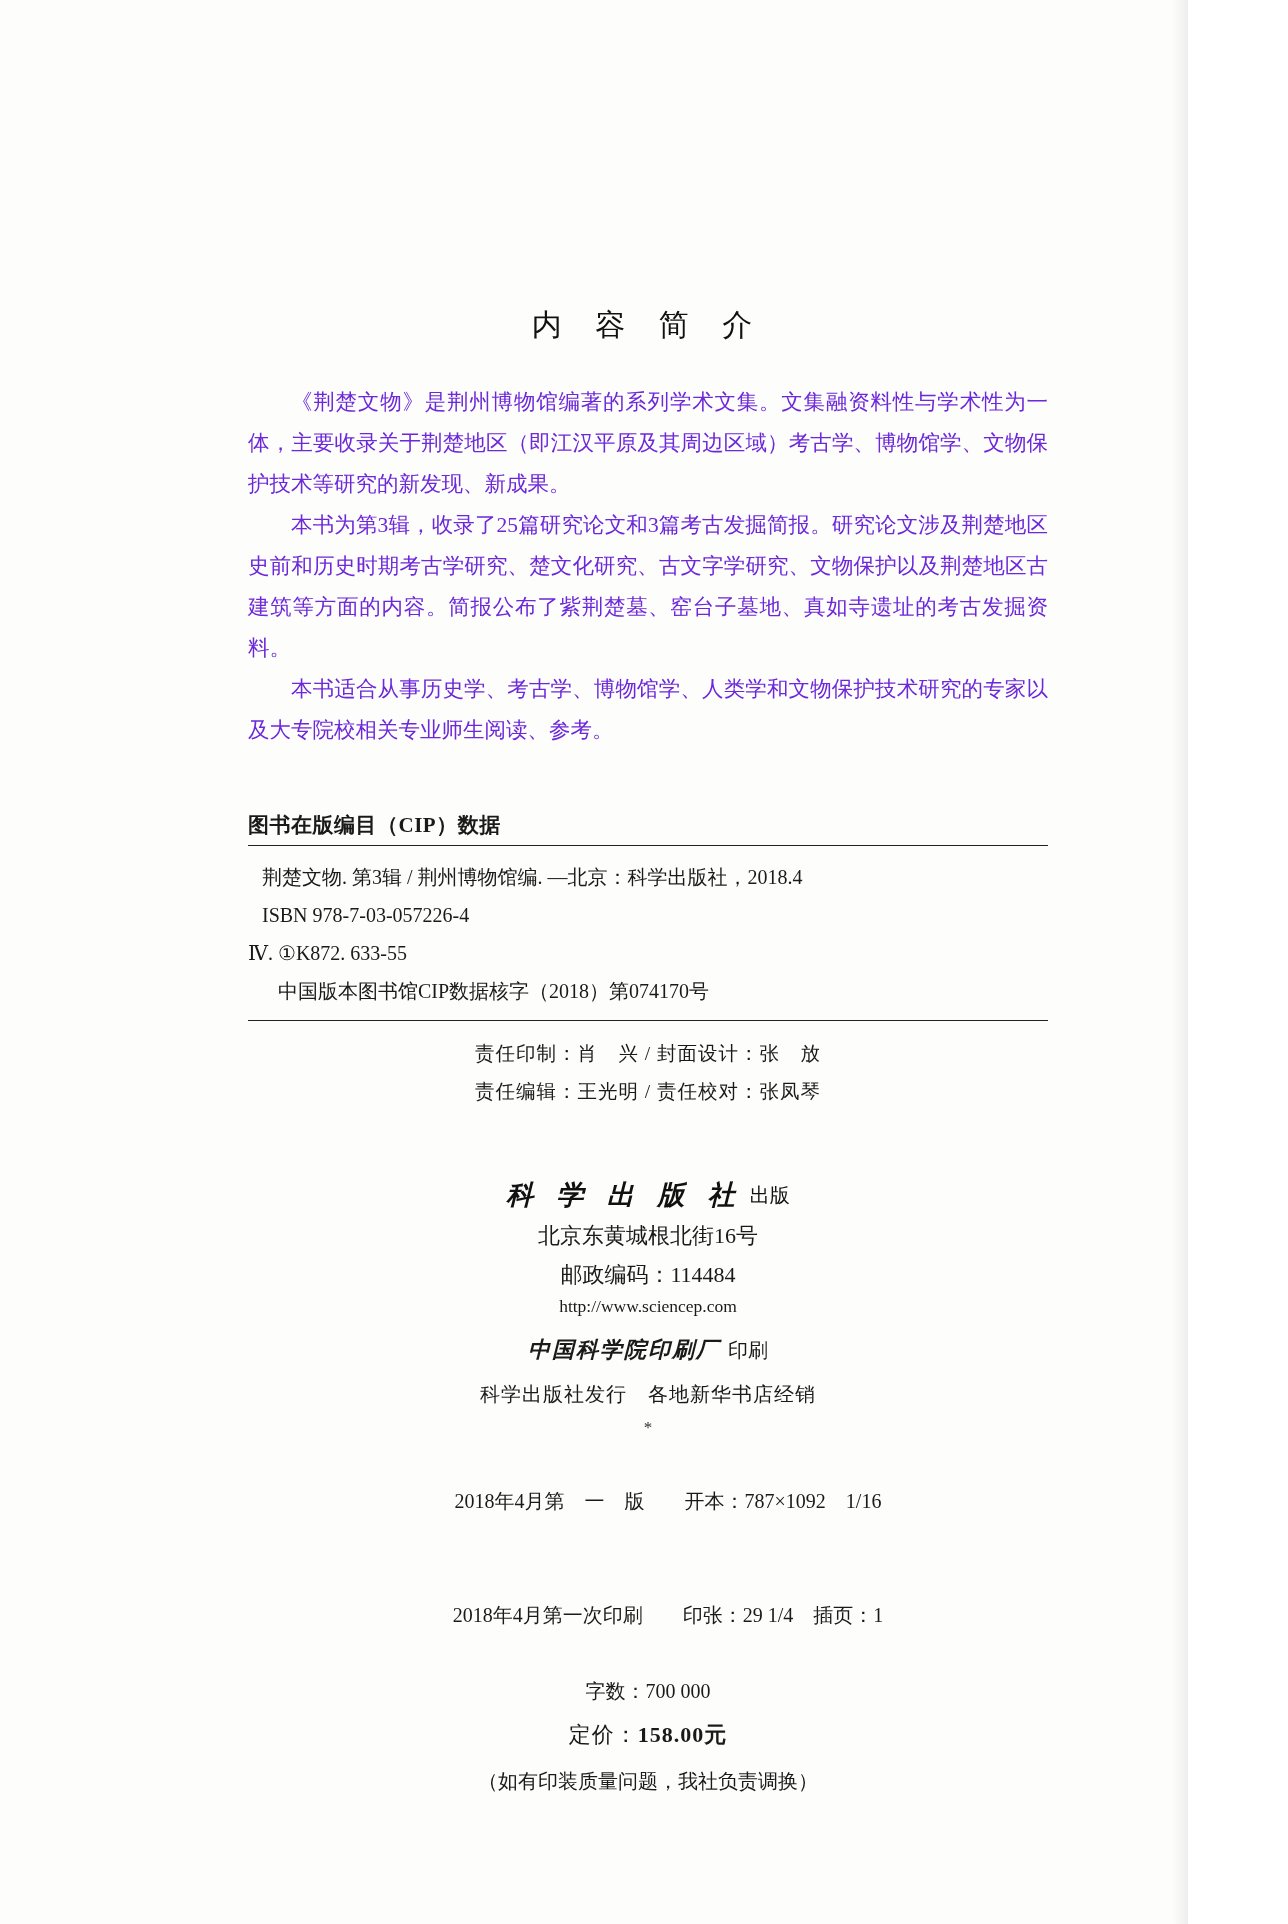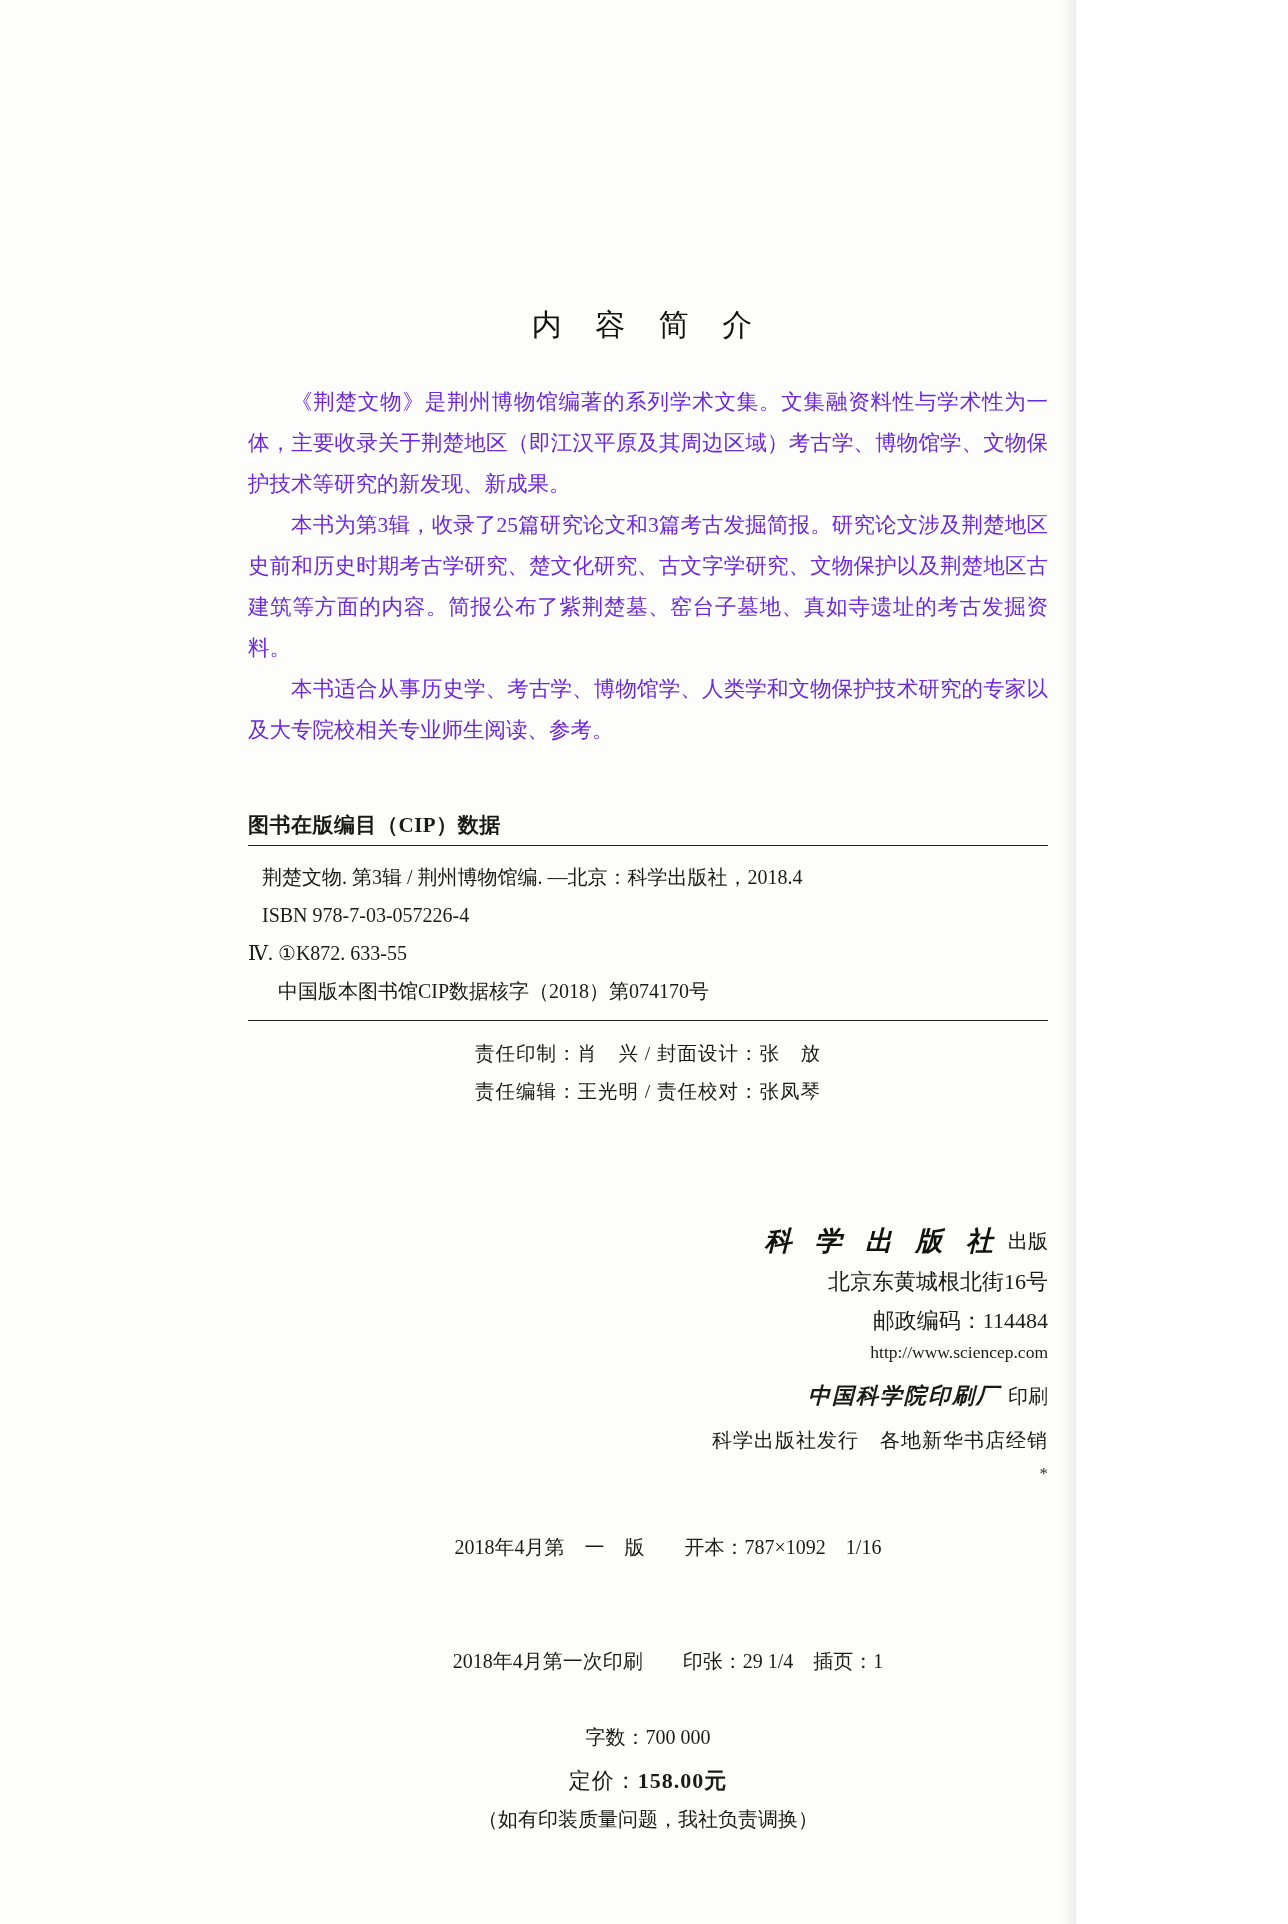--- a/index.html
+++ b/index.html
@@ -12,21 +12,21 @@
     height: 1924px;
     position: relative;
     font-family: "Liberation Serif", "DejaVu Serif", serif;
     color: #1a1a1a;
     overflow: hidden;
   }
   .page {
     position: absolute;
     left: 0;
     top: 0;
-    width: 1076px;
+    width: 1188px;
     height: 1924px;
     background: #fdfdfc;
   }
   .content {
     position: absolute;
     left: 248px;
     top: 0;
     width: 800px;
   }
 
@@ -89,22 +89,22 @@
   .staff {
     text-align: center;
     font-size: 19.5px;
     line-height: 38px;
     padding-top: 14px;
     letter-spacing: 1px;
   }
 
   
   .publisher {
-    text-align: right;
-    margin-top: 112px;
+    text-align: center;
+    margin-top: 66px;
   }
   .press-line {
     font-size: 27px;
     letter-spacing: 7px;
     font-family: "DejaVu Serif", "Liberation Serif", serif;
     font-style: italic;
     font-weight: bold;
     color: #111;
   }
   .press-line .suffix {
@@ -163,20 +163,21 @@
   }
   .price {
     margin-top: 6px;
     font-size: 22px;
     letter-spacing: 1px;
   }
   .price b {
     font-weight: bold;
   }
   .note {
+    margin-top: 8px;
     font-size: 20px;
   }
 
   .edge-shade {
     position: absolute;
     right: 0; top: 0;
     width: 16px; height: 1924px;
     background: linear-gradient(to right, rgba(255,255,255,0), rgba(225,225,225,0.55));
     pointer-events: none;
   }

